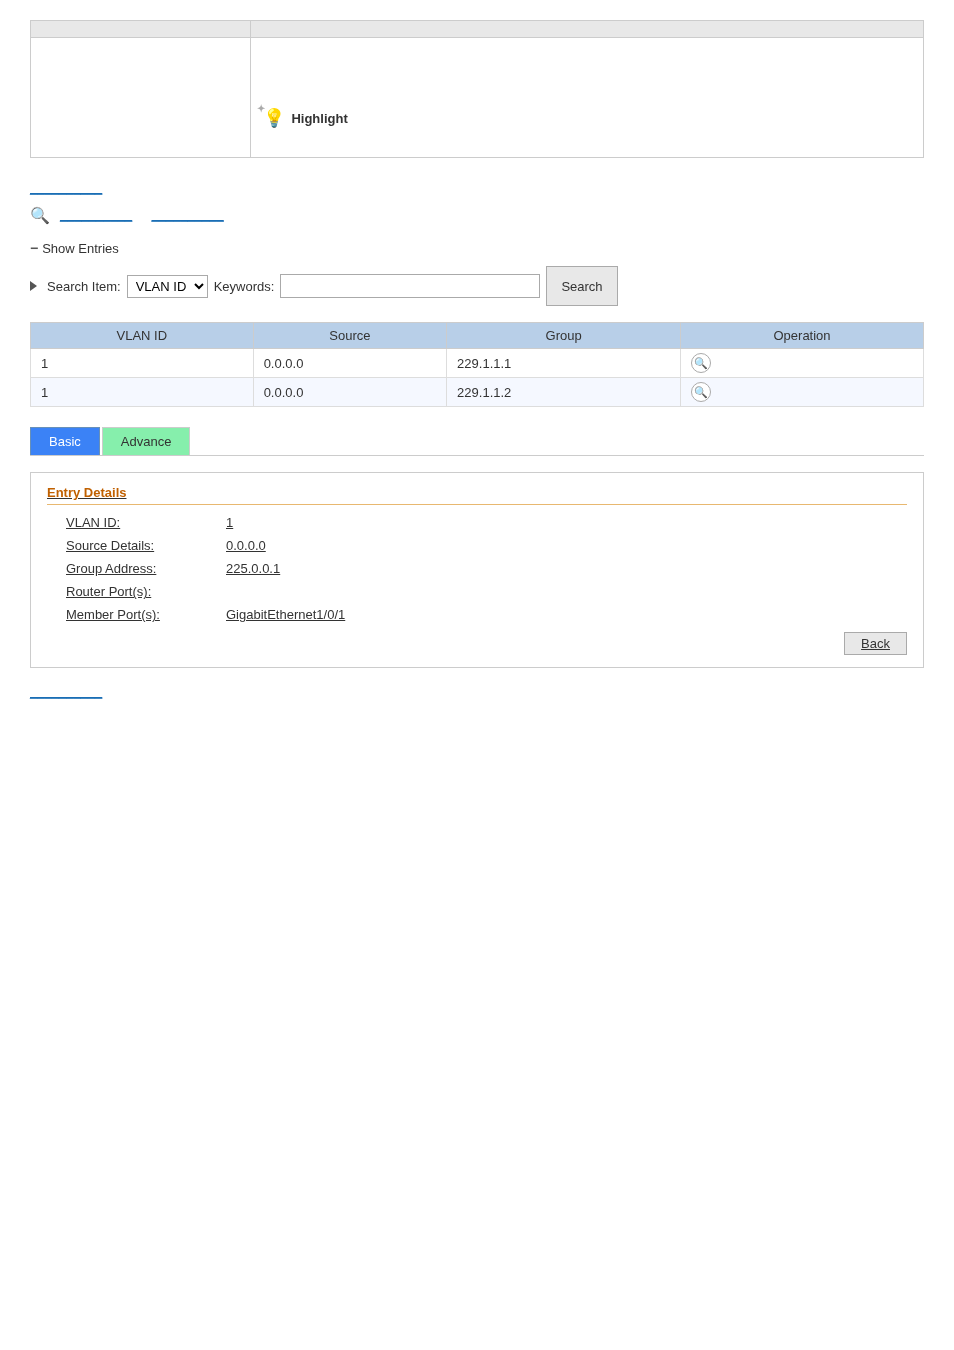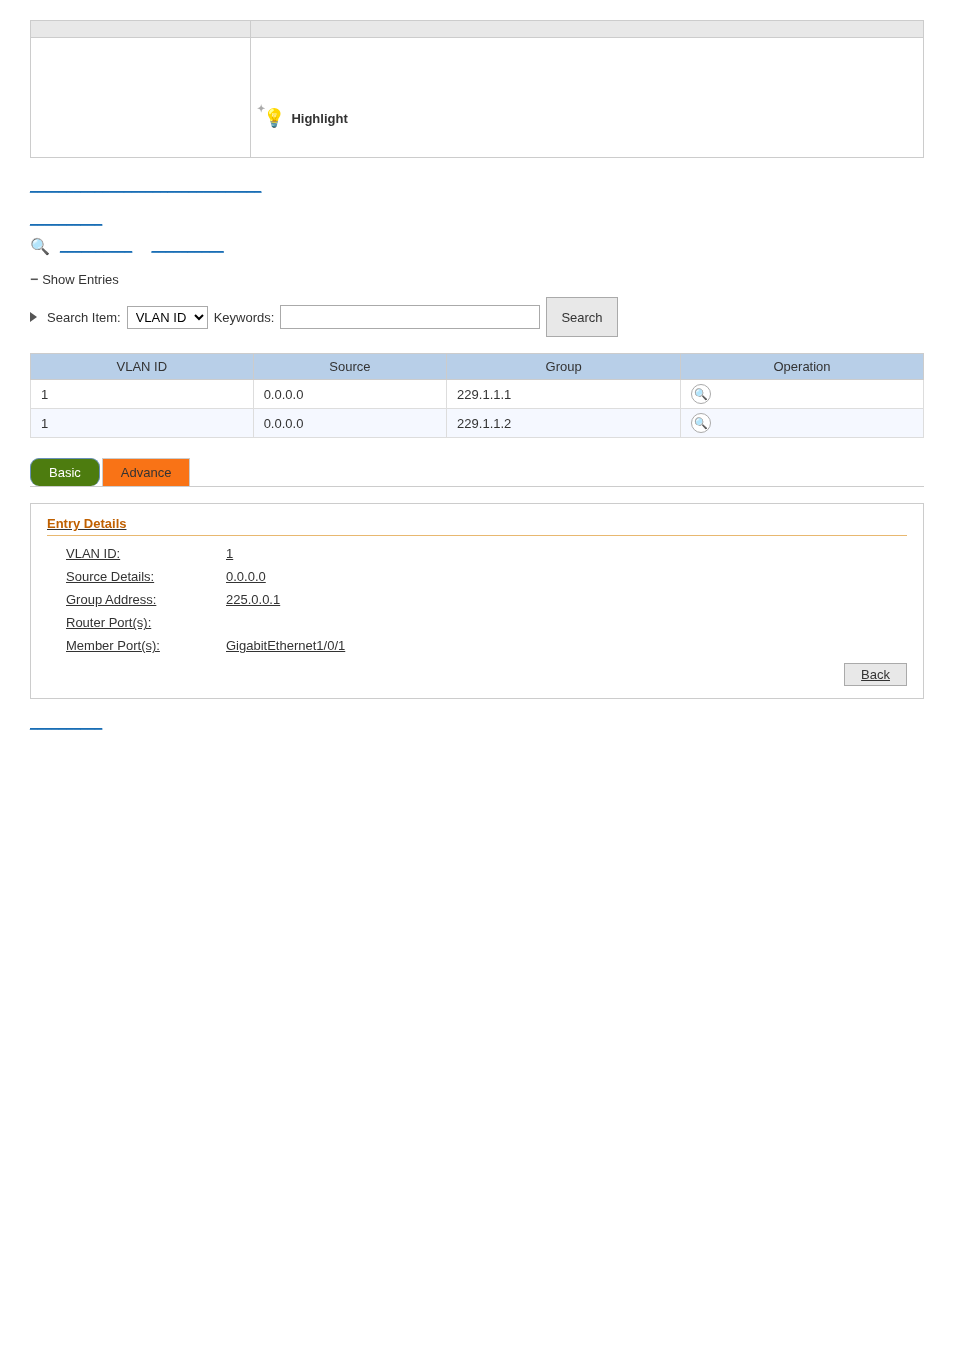--- a/index.html
+++ b/index.html
@@ -196,28 +196,27 @@
       border-bottom: 1px solid #ccc;
       margin-bottom: 16px;
     }
     .tab {
       padding: 6px 18px;
       font-size: 13px;
       cursor: pointer;
       border: 1px solid #ccc;
       border-bottom: none;
       margin-right: 2px;
-      background: #f97316;
+      background: #86efac;
       color: #333;
     }
     .tab.active {
-      background: #4d7c0f;
+      background: #3b82f6;
       color: #fff;
       border-color: #6890b8;
-      border-radius: 9px;
     }
 
     
     .entry-details-section {
       border: 1px solid #ccc;
       padding: 12px 16px;
       margin-bottom: 16px;
       text-decoration: underline;
     }
     .entry-details-title {
@@ -297,25 +296,20 @@
               <span class="spark">✦</span>💡
             </span>
             <strong>Highlight</strong>
           </span>
         </div>
       </td>
     </tr>
   </tbody>
     </table>
 
-  <div class="links-section">
-    <div>
-      <a class="blue-link">________________________________</a>
-    </div>
-  </div>
 
   <div class="text-section">
     <div style="margin-bottom:4px;">
       <a class="blue-link">__________</a>
     </div>
     <div style="display:flex; align-items:center; gap:6px; margin-bottom:4px;">
       <span class="magnifier-icon">🔍</span>
       <a class="blue-link">__________</a>
       &nbsp;&nbsp;
       <a class="blue-link">__________</a>

